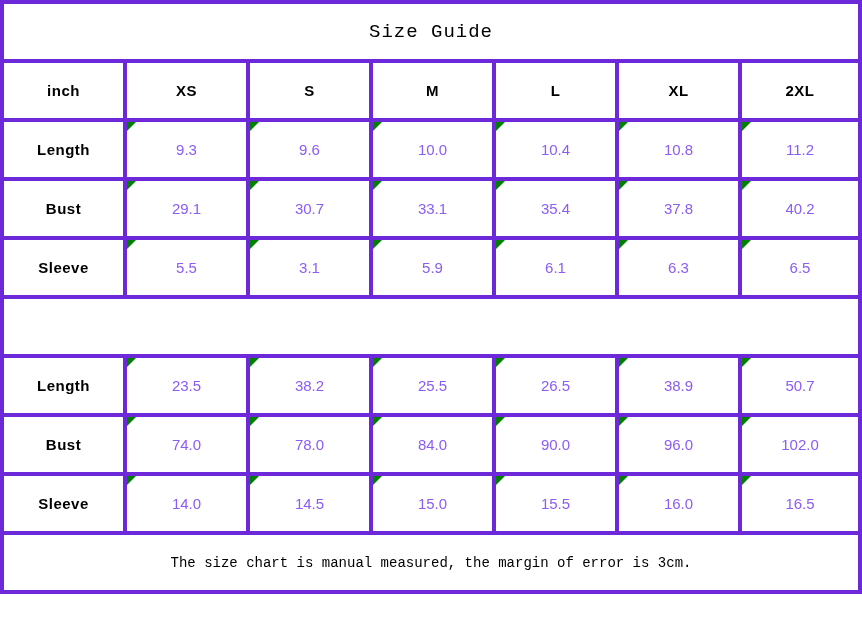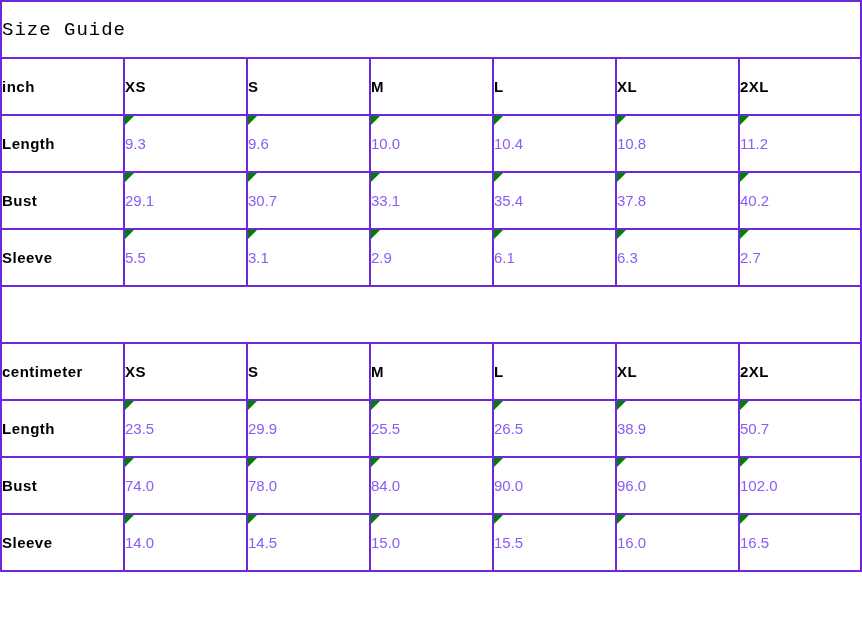--- a/index.html
+++ b/index.html
@@ -12,21 +12,22 @@
     height: 628px;
     background: #ffffff;
     overflow: hidden;
   }
   table.guide {
     border-collapse: collapse;
     table-layout: fixed;
     width: 862px;
   }
   table.guide td {
-    border: 2px solid #6d28d9;
+    border: 4px solid #6d28d9;
+    text-align: center;
     vertical-align: middle;
     height: 55px;
     padding: 0;
     overflow: hidden;
   }
   td.title {
     font-family: "Liberation Mono", monospace;
     font-size: 19px;
     color: #000000;
     letter-spacing: 1px;
@@ -111,44 +112,35 @@
       <td class="cell"><span class="tri"></span><span class="val">33.1</span></td>
       <td class="cell"><span class="tri"></span><span class="val">35.4</span></td>
       <td class="cell"><span class="tri"></span><span class="val">37.8</span></td>
       <td class="cell"><span class="tri"></span><span class="val">40.2</span></td>
     </tr>
 
     <tr>
       <td class="rowlabel">Sleeve</td>
       <td class="cell"><span class="tri"></span><span class="val">5.5</span></td>
       <td class="cell"><span class="tri"></span><span class="val">3.1</span></td>
-      <td class="cell"><span class="tri"></span><span class="val">2.9</span></td>
+      <td class="cell"><span class="tri"></span><span class="val">5.9</span></td>
       <td class="cell"><span class="tri"></span><span class="val">6.1</span></td>
       <td class="cell"><span class="tri"></span><span class="val">6.3</span></td>
-      <td class="cell"><span class="tri"></span><span class="val">2.7</span></td>
+      <td class="cell"><span class="tri"></span><span class="val">6.5</span></td>
     </tr>
 
     <tr>
       <td class="spacer-cell" colspan="7"></td>
     </tr>
 
-    <tr>
-      <td class="colhead">centimeter</td>
-      <td class="colhead">XS</td>
-      <td class="colhead">S</td>
-      <td class="colhead">M</td>
-      <td class="colhead">L</td>
-      <td class="colhead">XL</td>
-      <td class="colhead">2XL</td>
-    </tr>
 
     <tr>
       <td class="rowlabel">Length</td>
       <td class="cell"><span class="tri"></span><span class="val">23.5</span></td>
-      <td class="cell"><span class="tri"></span><span class="val">29.9</span></td>
+      <td class="cell"><span class="tri"></span><span class="val">38.2</span></td>
       <td class="cell"><span class="tri"></span><span class="val">25.5</span></td>
       <td class="cell"><span class="tri"></span><span class="val">26.5</span></td>
       <td class="cell"><span class="tri"></span><span class="val">38.9</span></td>
       <td class="cell"><span class="tri"></span><span class="val">50.7</span></td>
     </tr>
 
     <tr>
       <td class="rowlabel">Bust</td>
       <td class="cell"><span class="tri"></span><span class="val">74.0</span></td>
       <td class="cell"><span class="tri"></span><span class="val">78.0</span></td>
@@ -161,15 +153,18 @@
     <tr>
       <td class="rowlabel">Sleeve</td>
       <td class="cell"><span class="tri"></span><span class="val">14.0</span></td>
       <td class="cell"><span class="tri"></span><span class="val">14.5</span></td>
       <td class="cell"><span class="tri"></span><span class="val">15.0</span></td>
       <td class="cell"><span class="tri"></span><span class="val">15.5</span></td>
       <td class="cell"><span class="tri"></span><span class="val">16.0</span></td>
       <td class="cell"><span class="tri"></span><span class="val">16.5</span></td>
     </tr>
 
+    <tr>
+      <td class="footer" colspan="7">The size chart is manual measured, the margin of error is 3cm.</td>
+    </tr>
   </tbody>
     </table>
 </div>
 
 </body></html>

